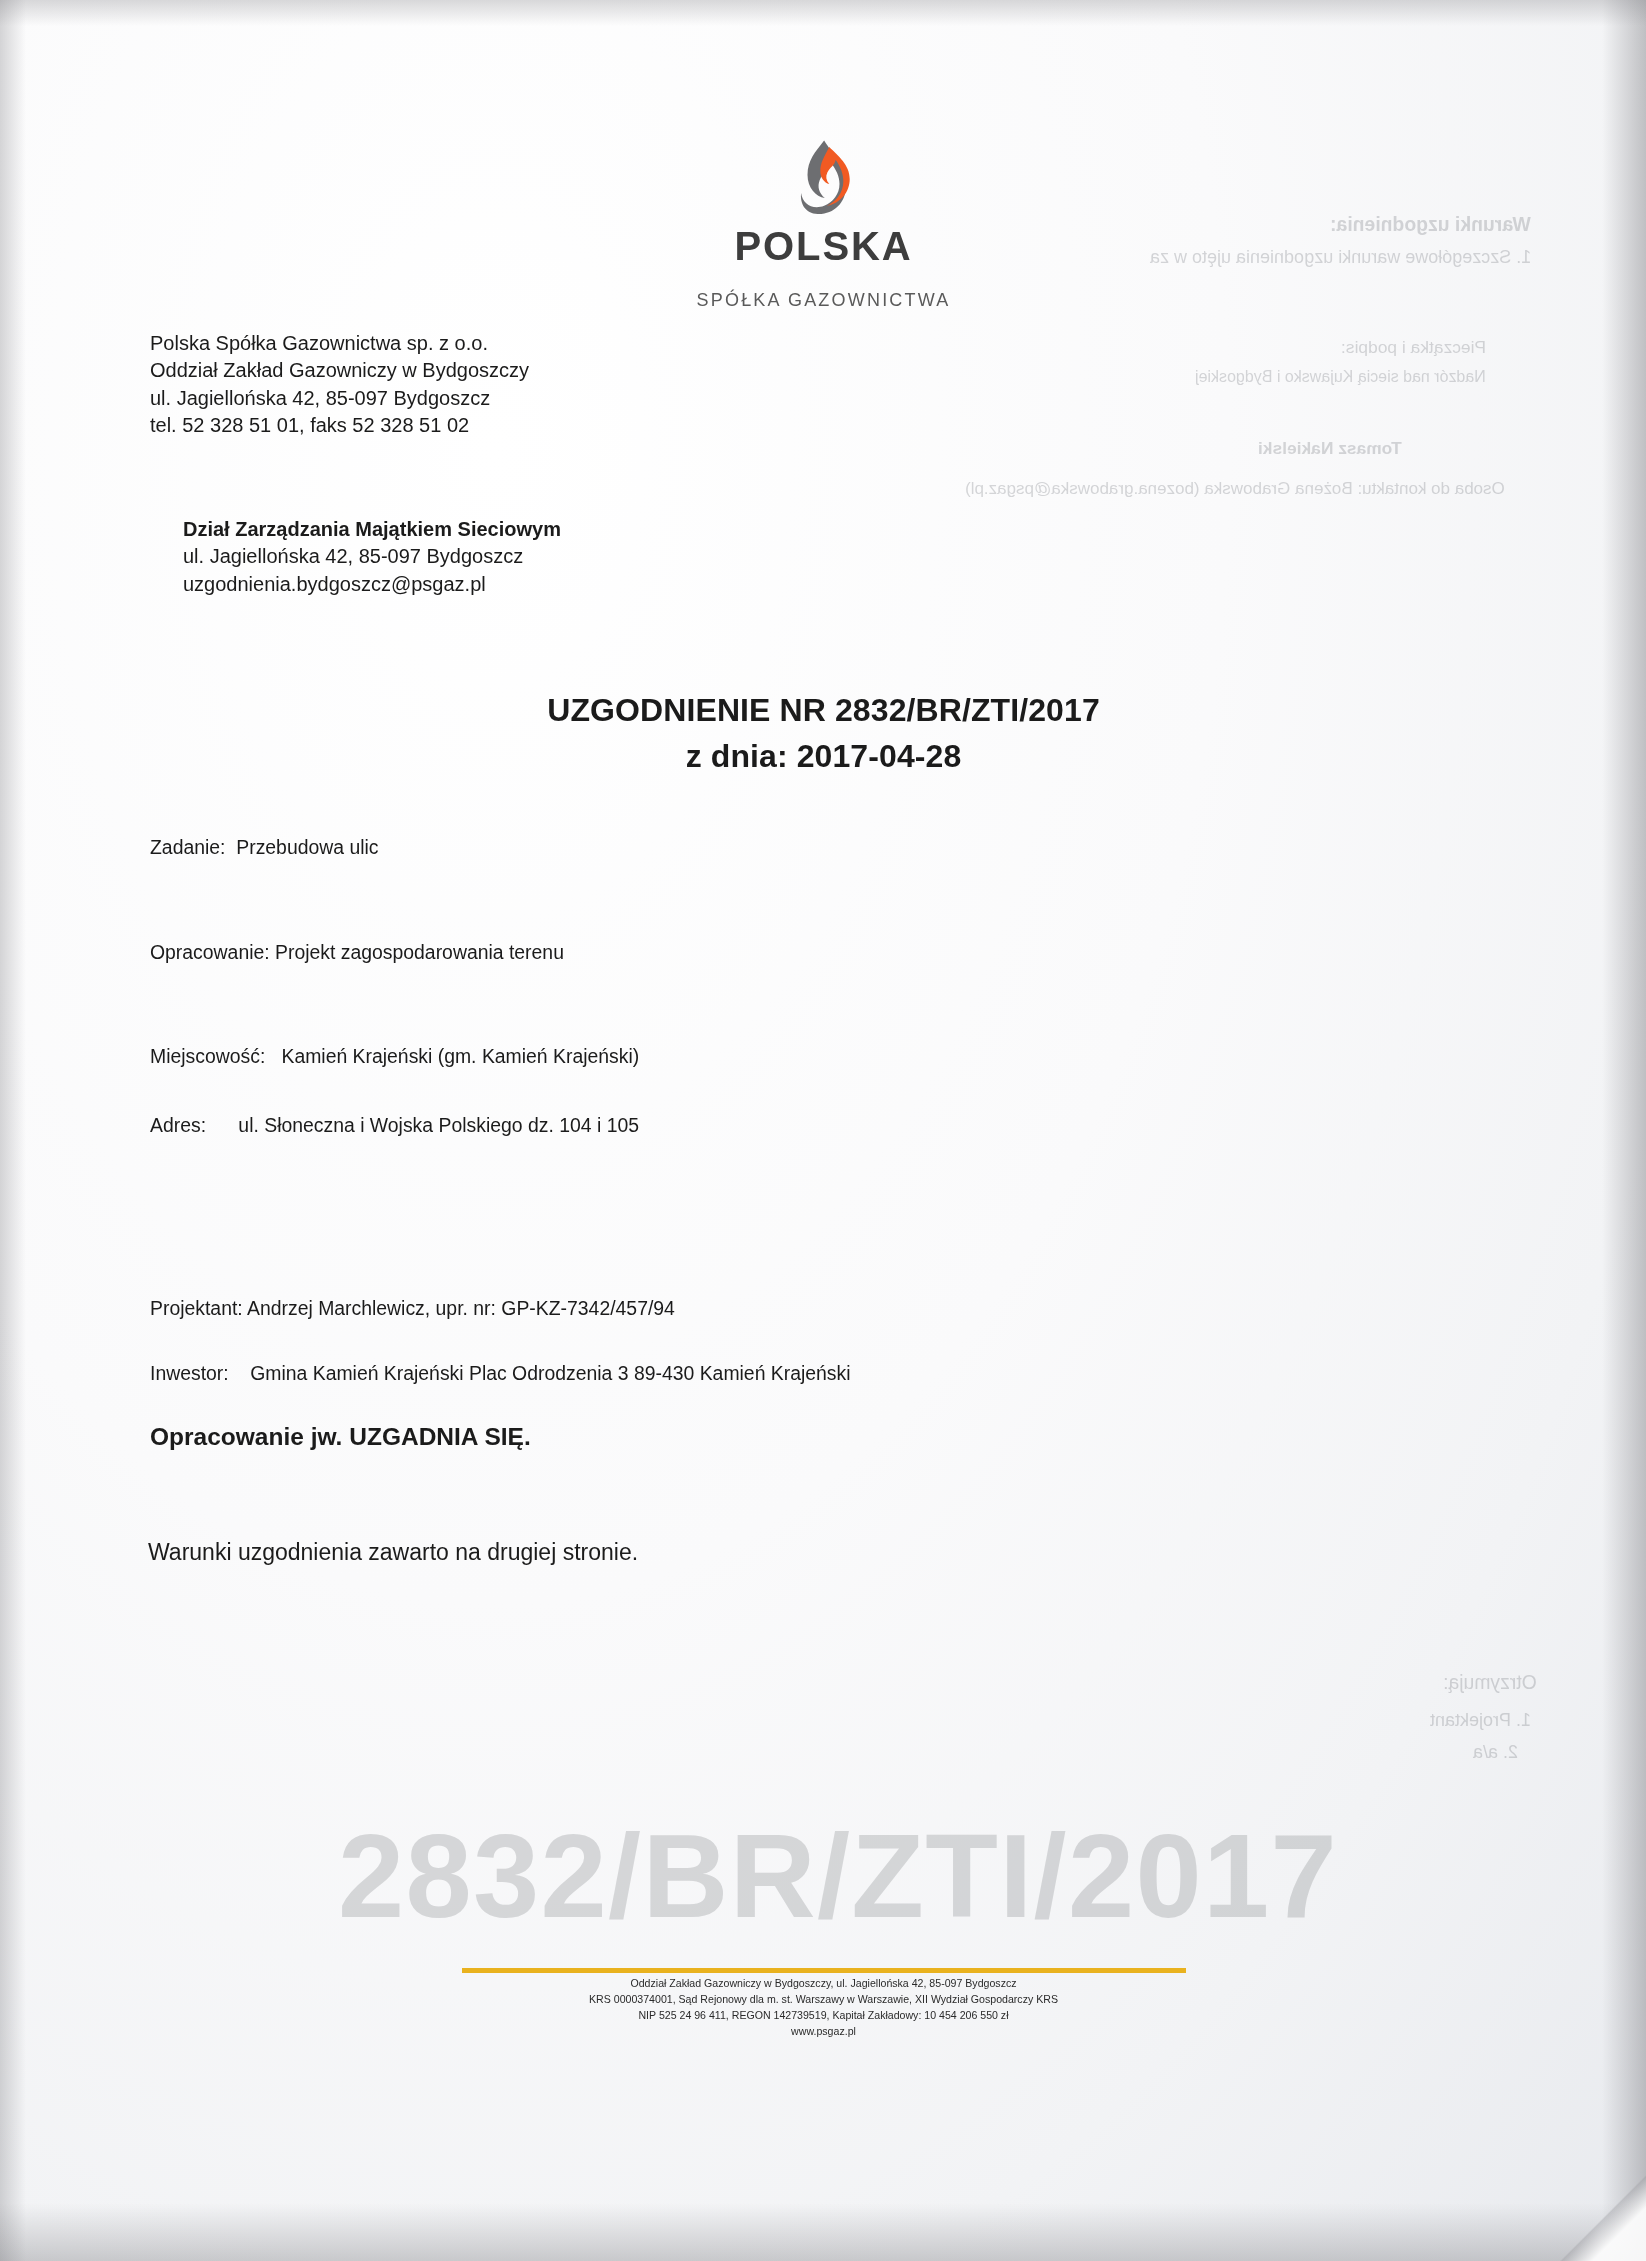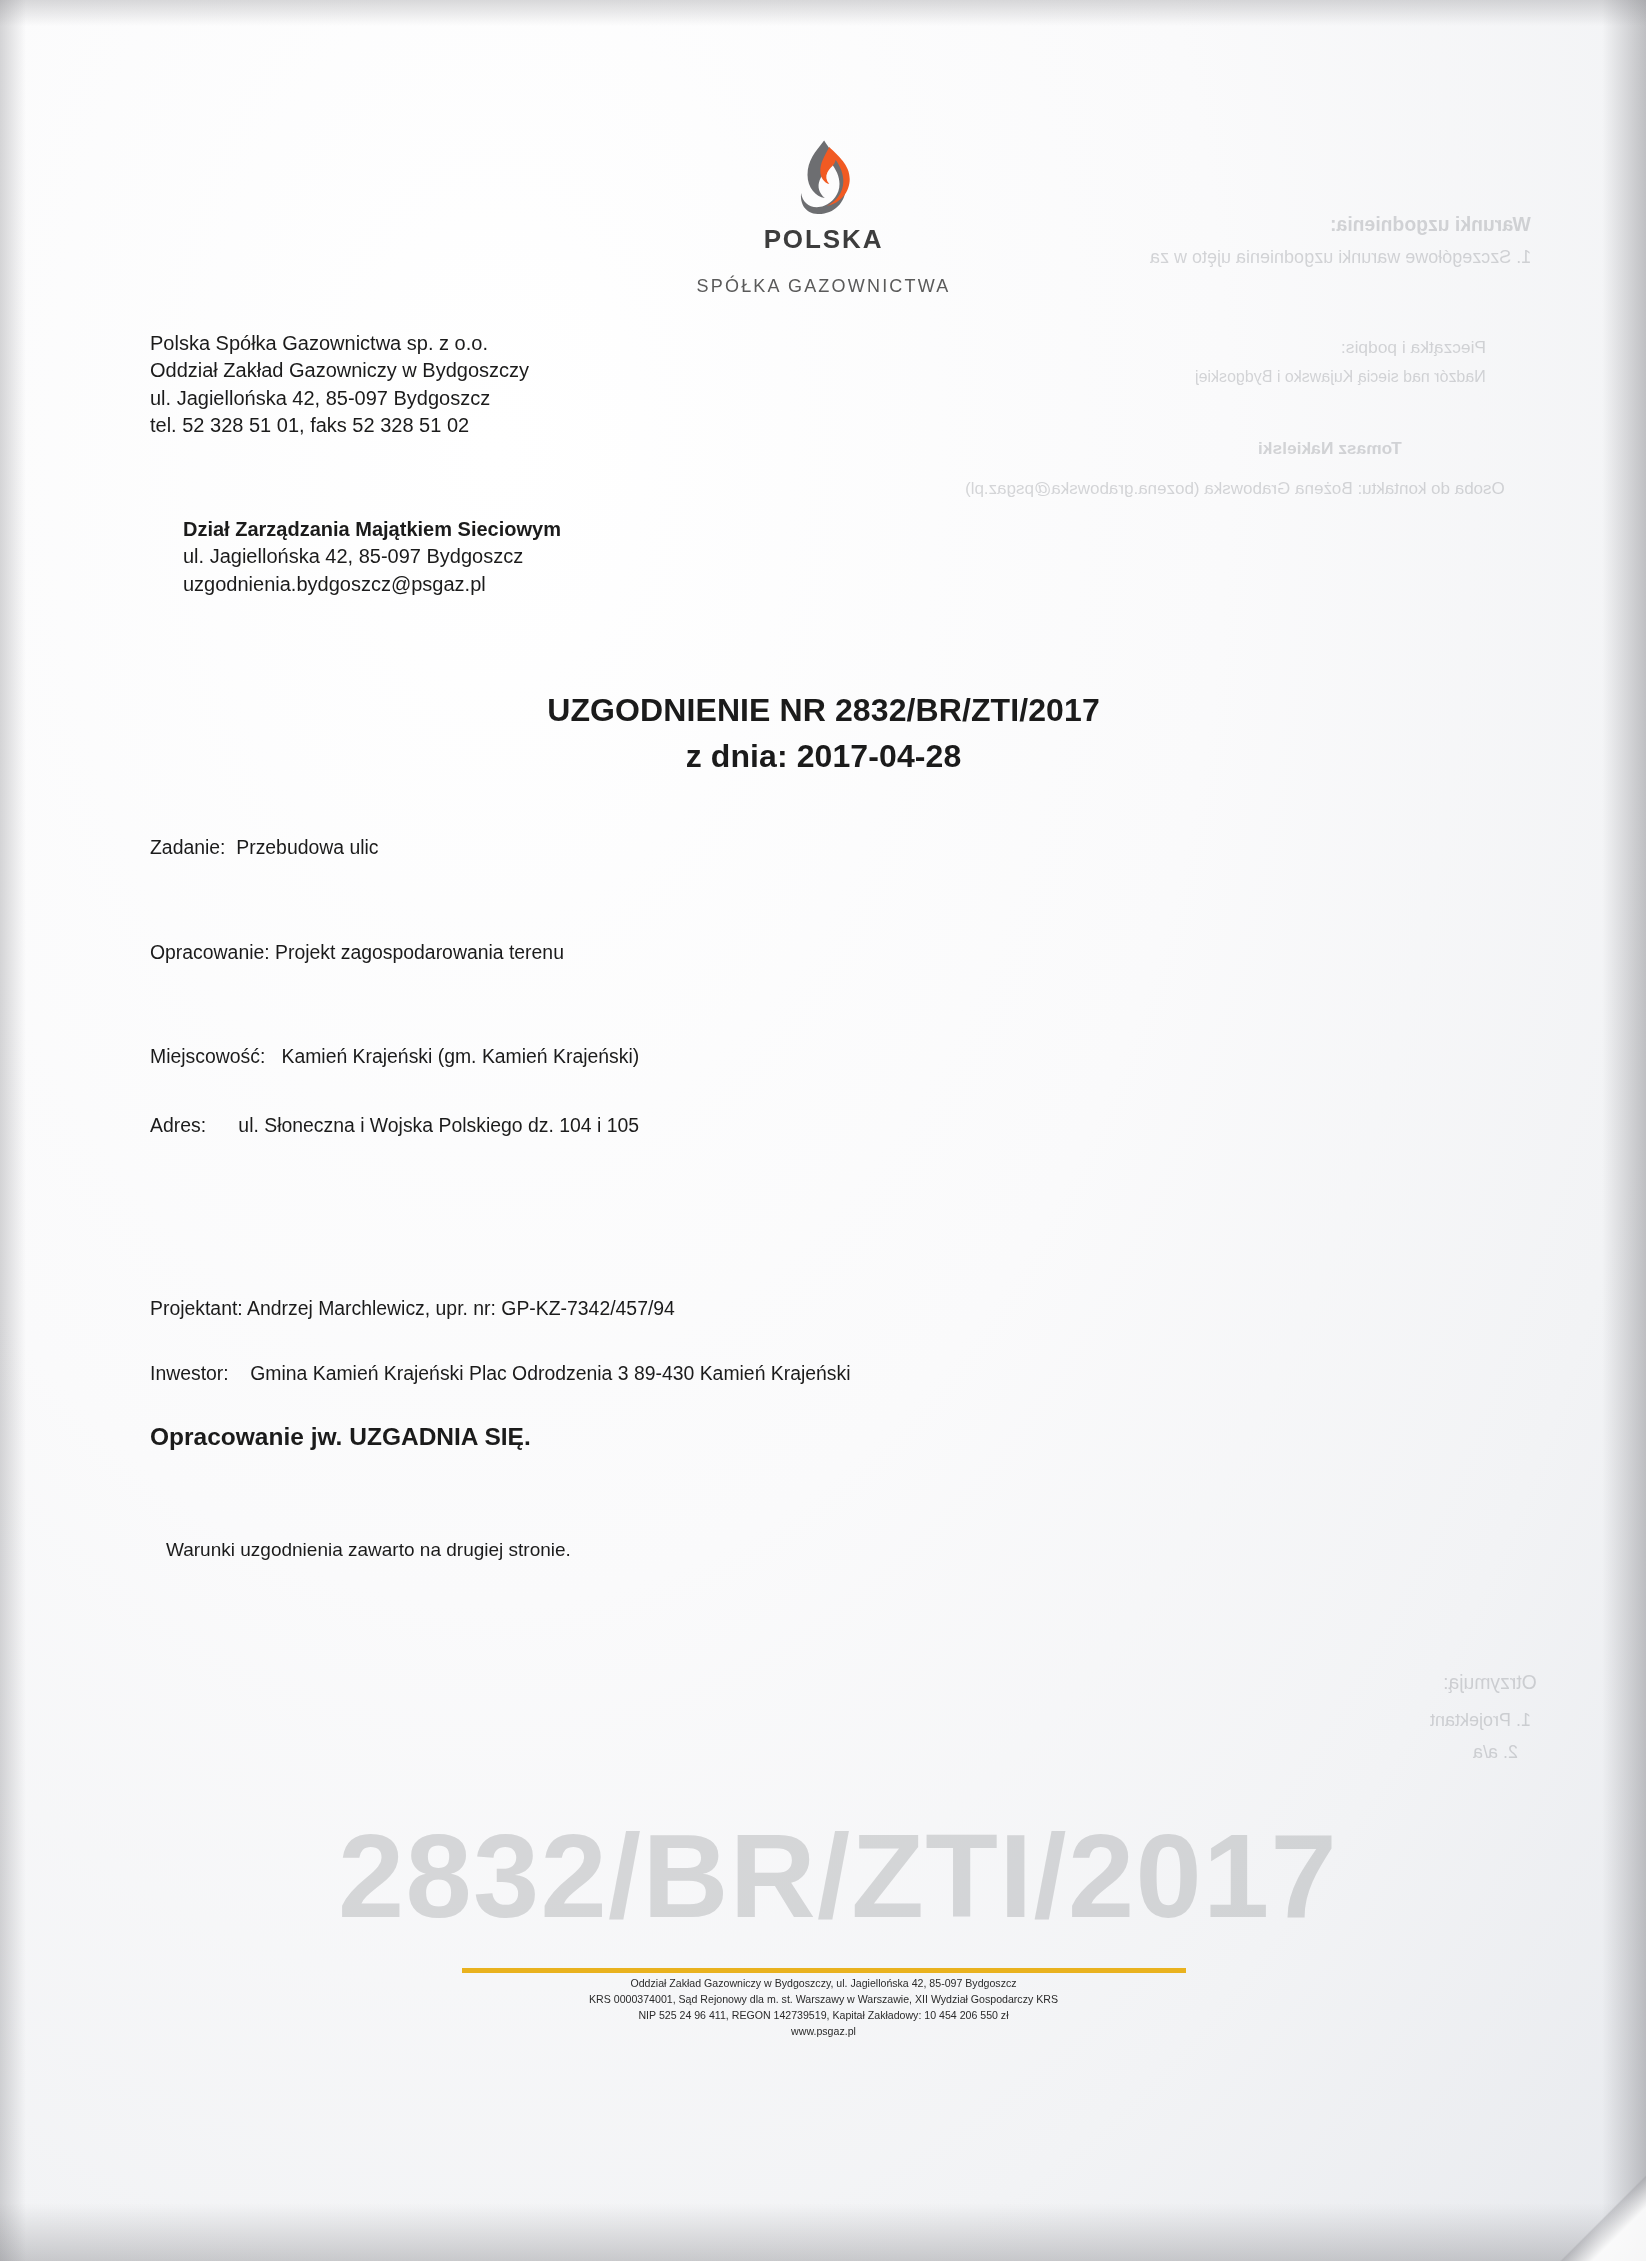--- a/index.html
+++ b/index.html
@@ -69,21 +69,21 @@
   }
   .logo-flame {
     display: block;
     margin: 0 auto 9px auto;
     width: 55px;
     height: 76px;
   }
   .logo-title {
     font-family: "Liberation Sans", sans-serif;
     font-weight: bold;
-    font-size: 26px;
+    font-size: 40px;
     letter-spacing: 1.9px;
     color: #3d3d3d;
     margin: 0;
   }
   .logo-sub {
     font-family: "Liberation Sans", sans-serif;
     font-size: 18px;
     letter-spacing: 2.2px;
     color: #5a5a5a;
     margin-top: 21px;
@@ -137,23 +137,23 @@
 
   .statement {
     position: absolute;
     left: 150px;
     top: 1423px;
     font-size: 24.5px;
     font-weight: bold;
   }
   .note {
     position: absolute;
-    left: 166px;
+    left: 148px;
     top: 1539px;
-    font-size: 19px;
+    font-size: 23px;
   }
 
   
   .watermark {
     position: absolute;
     left: 0; right: 0;
     top: 1807px;
     text-align: center;
     font-family: "Liberation Sans", sans-serif;
     font-weight: bold;

